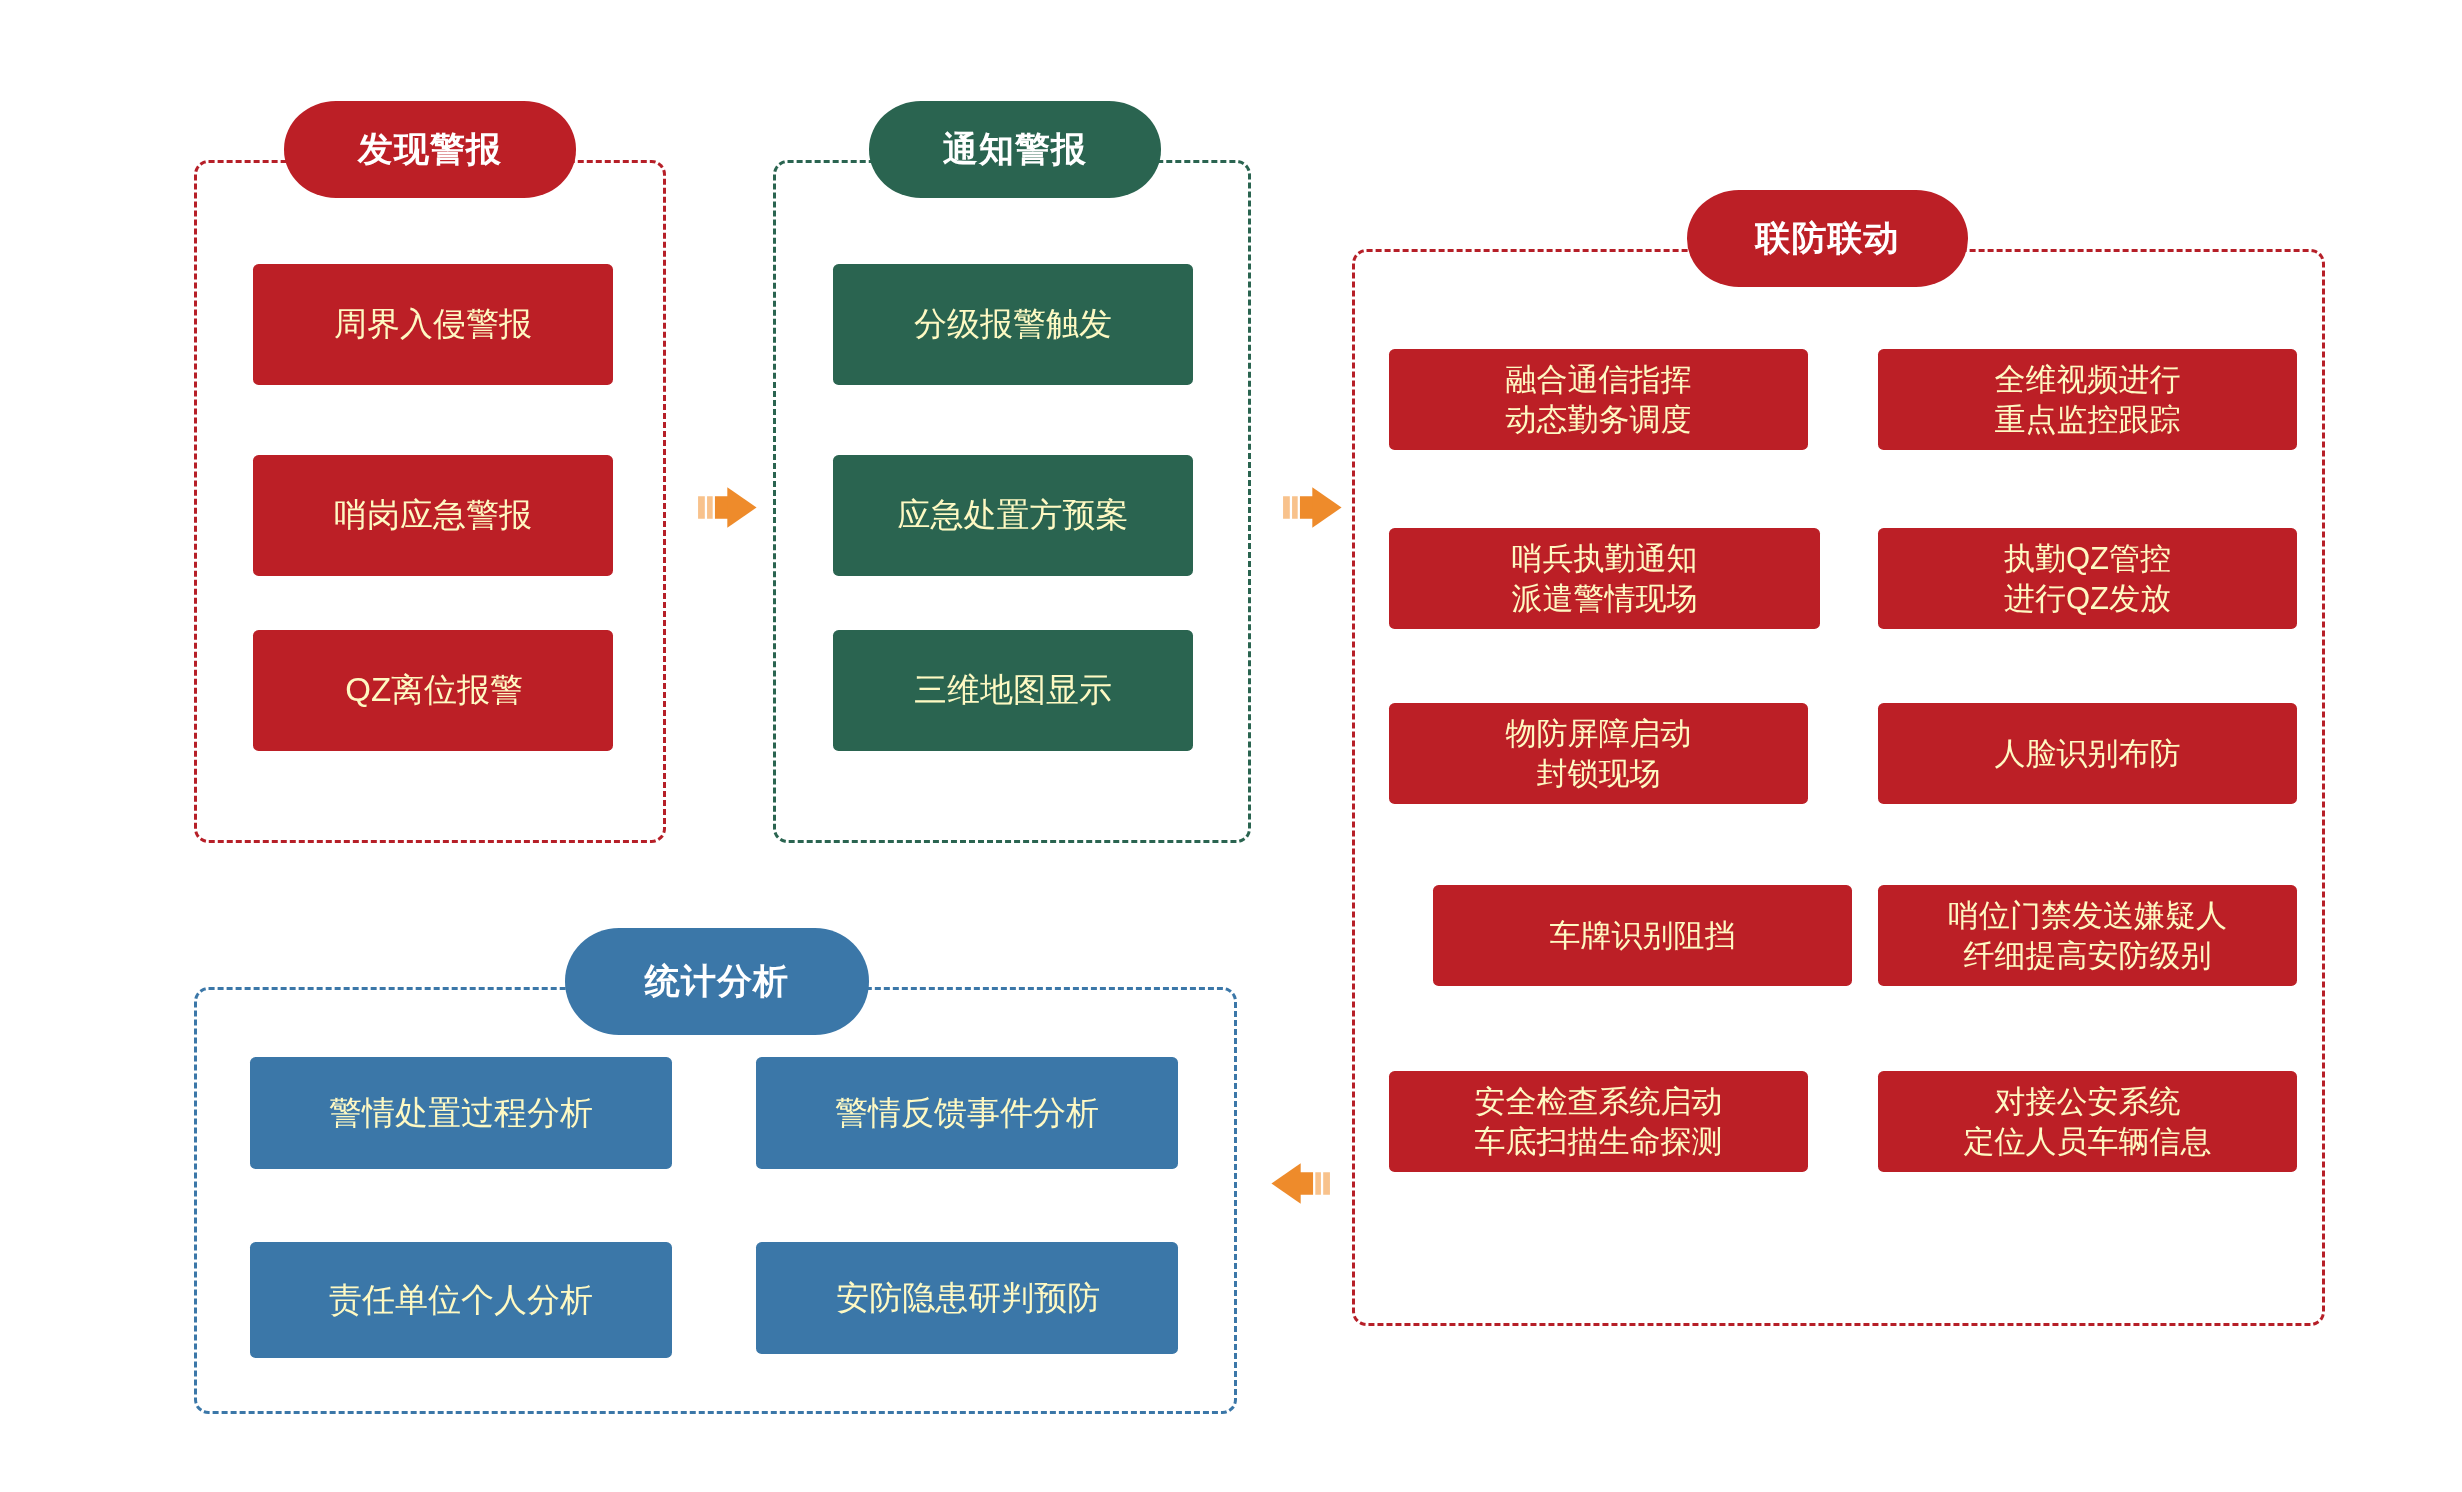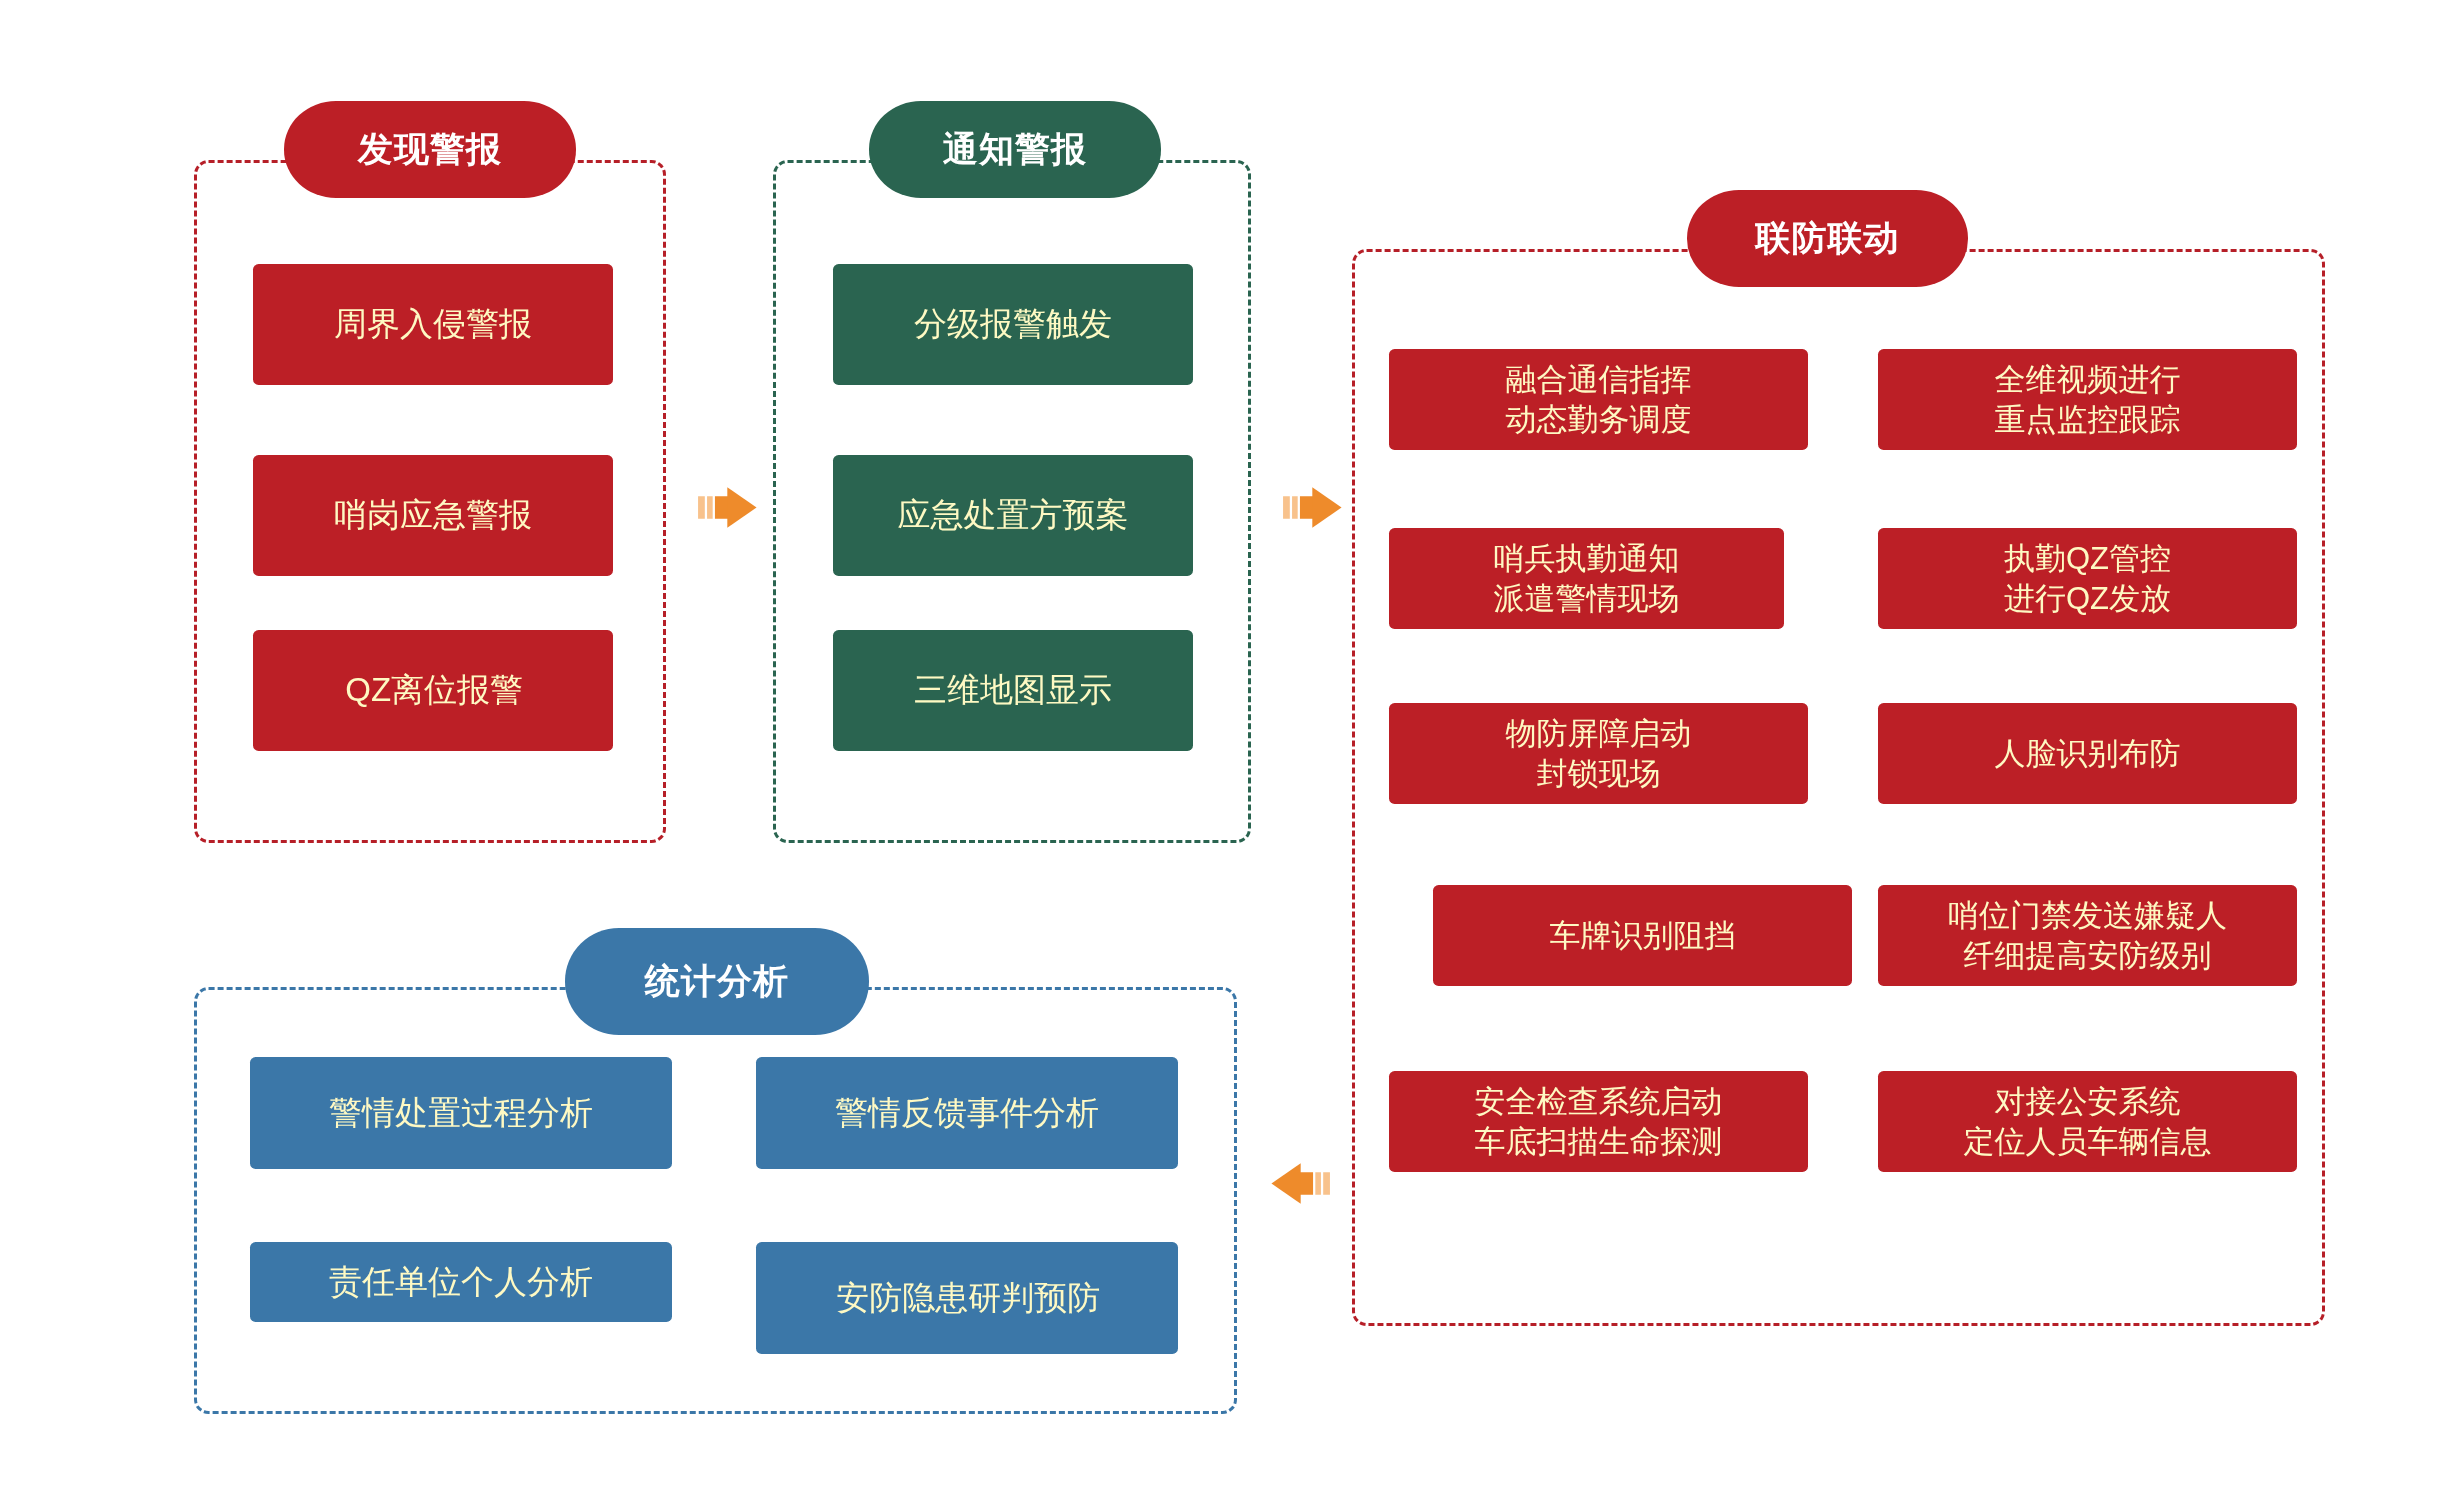--- a/index.html
+++ b/index.html
@@ -112,21 +112,21 @@
 <div class="group-box red" style="left:1352px; top:249px; width:973px; height:1077px;"></div>
 
 <div class="pill red" style="left:1687px; top:190px; width:281px; height:97px; border-radius:52px/48px; font-size:35px;">联防联动</div>
 
 <div class="card red" style="left:1389px; top:349px; width:419px; height:101px; font-size:31px;">融合通信指挥
 动态勤务调度</div>
 
 <div class="card red" style="left:1878px; top:349px; width:419px; height:101px; font-size:31px;">全维视频进行
 重点监控跟踪</div>
 
-<div class="card red" style="left:1389px; top:528px; width:395px; height:101px; font-size:31px;">哨兵执勤通知
+<div class="card red" style="left:1389px; top:528px; width:431px; height:101px; font-size:31px;">哨兵执勤通知
 派遣警情现场</div>
 
 <div class="card red" style="left:1878px; top:528px; width:419px; height:101px; font-size:31px;">执勤QZ管控
 进行QZ发放</div>
 
 <div class="card red" style="left:1389px; top:703px; width:419px; height:101px; font-size:31px;">物防屏障启动
 封锁现场</div>
 
 <div class="card red" style="left:1878px; top:703px; width:419px; height:101px; font-size:31px;">人脸识别布防</div>
 
@@ -151,16 +151,16 @@
 </div>
 
 <div class="group-box blue" style="left:194px; top:987px; width:1043px; height:427px;"></div>
 
 <div class="pill blue" style="left:565px; top:928px; width:304px; height:107px; border-radius:54px/53px; font-size:35px;">统计分析</div>
 
 <div class="card blue" style="left:250px; top:1057px; width:422px; height:112px; font-size:33px;">警情处置过程分析</div>
 
 <div class="card blue" style="left:756px; top:1057px; width:422px; height:112px; font-size:33px;">警情反馈事件分析</div>
 
-<div class="card blue" style="left:250px; top:1242px; width:422px; height:80px; font-size:33px;">责任单位个人分析</div>
+<div class="card blue" style="left:250px; top:1242px; width:422px; height:116px; font-size:33px;">责任单位个人分析</div>
 
 <div class="card blue" style="left:756px; top:1242px; width:422px; height:112px; font-size:33px;padding-left:8px;">安防隐患研判预防</div>
 
 
 </body></html>

